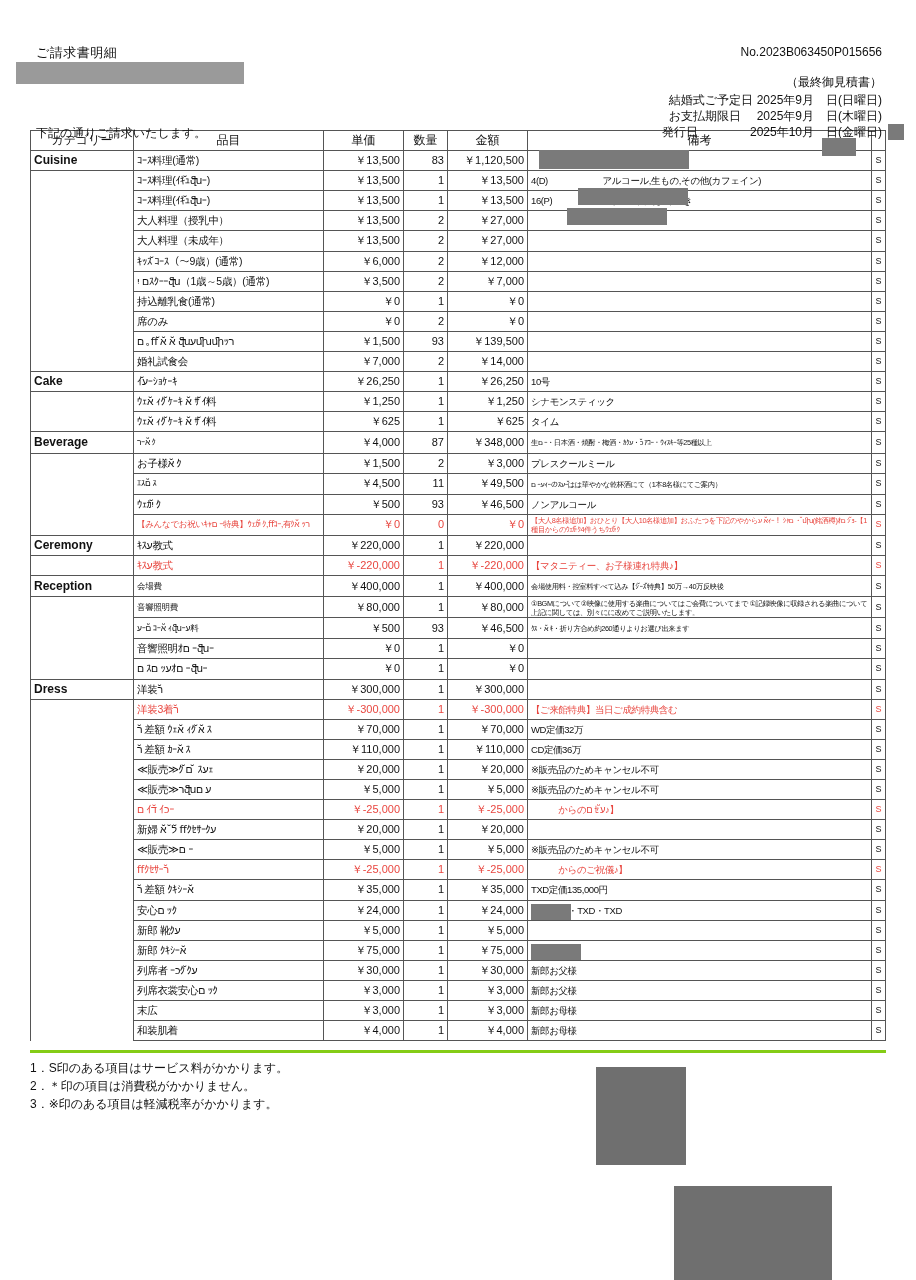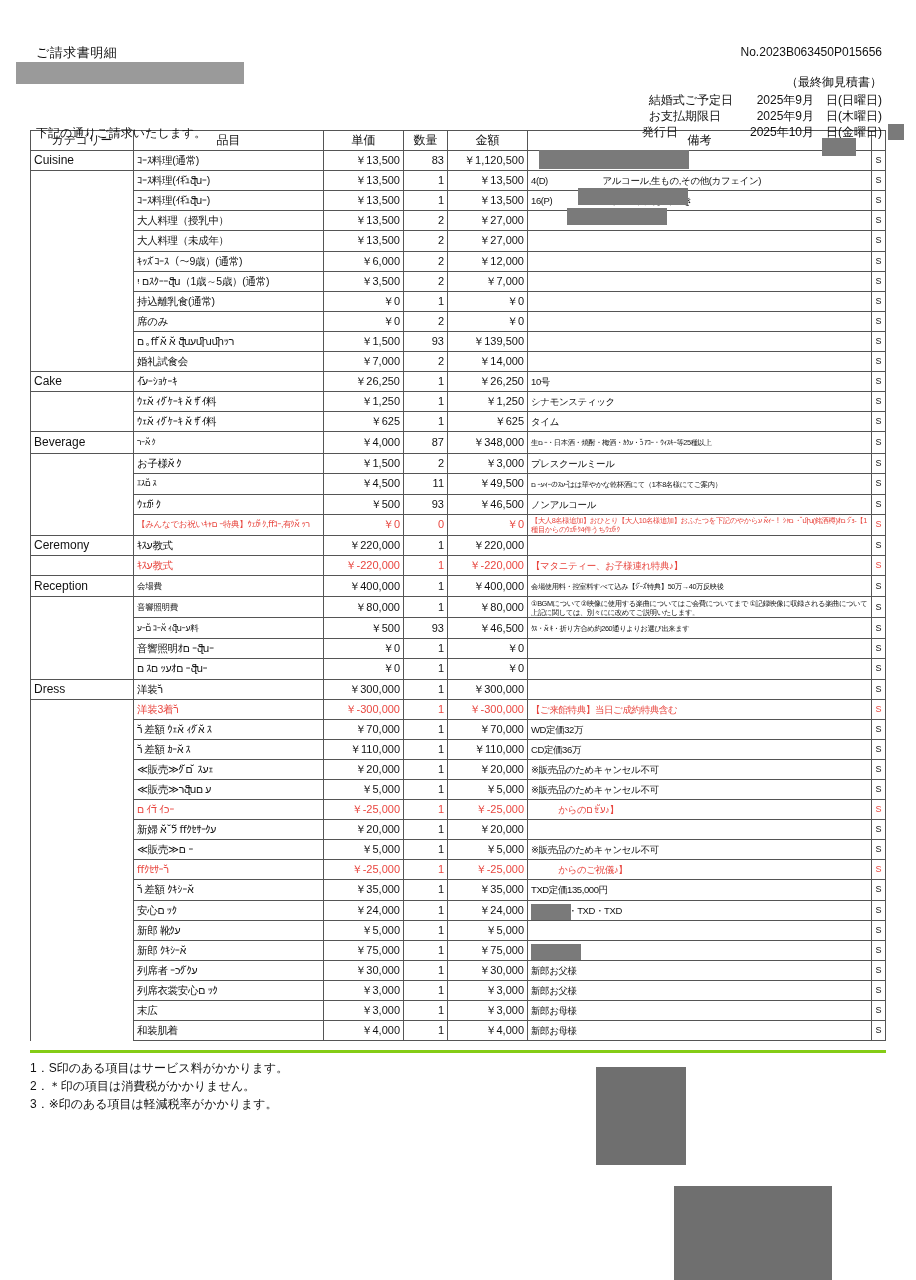--- a/index.html
+++ b/index.html
@@ -14,21 +14,21 @@
   .hdr{position:relative;height:94px;}
   .doc-title{
     position:absolute;left:6px;top:8px;font-size:13px;color:#111;
     letter-spacing:0.5px;border-bottom:1px solid #999;padding-bottom:1px;
   }
   .invoice-no{position:absolute;right:4px;top:9px;font-size:12px;color:#111;}
   .final-label{position:absolute;right:4px;top:38px;font-size:12px;color:#111;}
   .lead{position:absolute;left:6px;top:54px;font-size:12px;color:#111;margin-top:35px;}
   .redact-name{position:absolute;left:-14px;top:26px;width:228px;height:22px;background:#9a9a9a;}
   .date-block{position:absolute;right:4px;top:56px;font-size:12px;line-height:16px;color:#111;}
-  .date-row{display:flex;justify-content:flex-end;gap:20px;white-space:nowrap;}
+  .date-row{display:flex;justify-content:flex-end;gap:0;white-space:nowrap;}
   .date-row .lbl{width:88px;text-align:left;}
   .date-row .val{text-align:right;position:relative;}
   
   table.inv{
     width:100%;border-collapse:collapse;table-layout:fixed;
     font-size:11px;color:#111;
   }
   table.inv th,table.inv td{
     border:1px solid #555;padding:0 3px;height:19.1px;line-height:19.1px;
     overflow:hidden;white-space:nowrap;
@@ -36,21 +36,21 @@
   table.inv thead th{
     text-align:center;font-weight:normal;font-size:12px;background:#fff;border-radius:7px;
   }
   col.c-cat{width:103px;}
   col.c-item{width:190px;}
   col.c-price{width:80px;}
   col.c-qty{width:44px;}
   col.c-amt{width:80px;}
   col.c-note{width:calc(100% - 103px - 190px - 80px - 44px - 80px - 14px);}
   col.c-s{width:14px;}
-  td.cat{border-right:1px dotted #555;padding-left:4px;font-size:12px;}
+  td.cat{border-right:1px dotted #555;padding-left:4px;font-size:12px;font-weight:bold;}
   td.cat.blank{border-top:none;border-bottom:none;}
   td.item{border-left:1px dotted #555;font-size:10.5px;letter-spacing:-0.3px;}
   td.price,td.amt{text-align:right;}
   td.qty{text-align:right;}
   td.note{font-size:9.5px;letter-spacing:-0.4px;position:relative;}
   td.s{text-align:center;font-size:9px;}
   tr.red td{color:#e8463f;}
   td.note.small{font-size:7.3px;line-height:9px;white-space:normal;padding-top:1px;}
   td.item.small{font-size:8.5px;}
   

